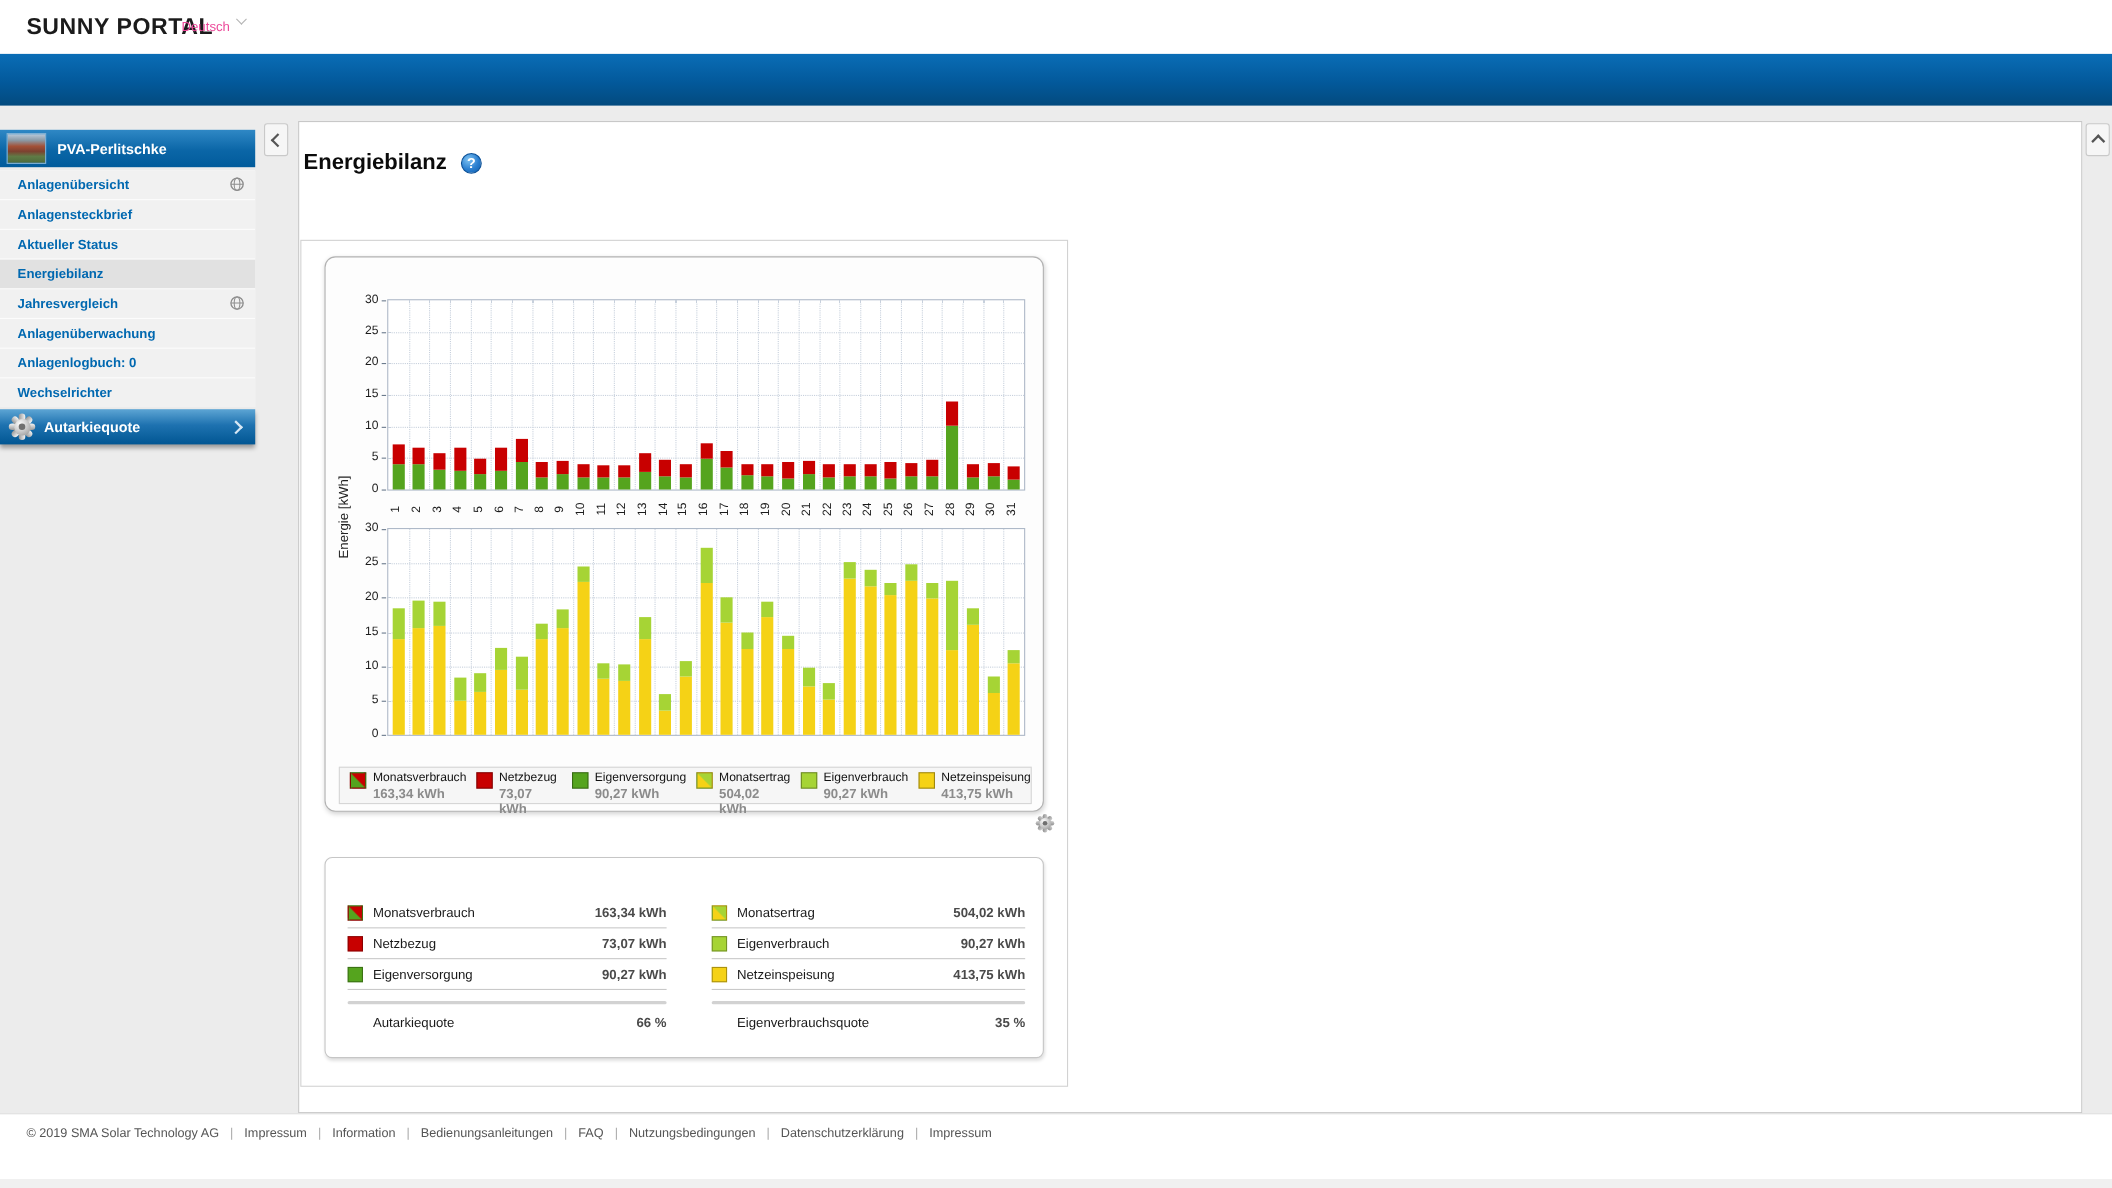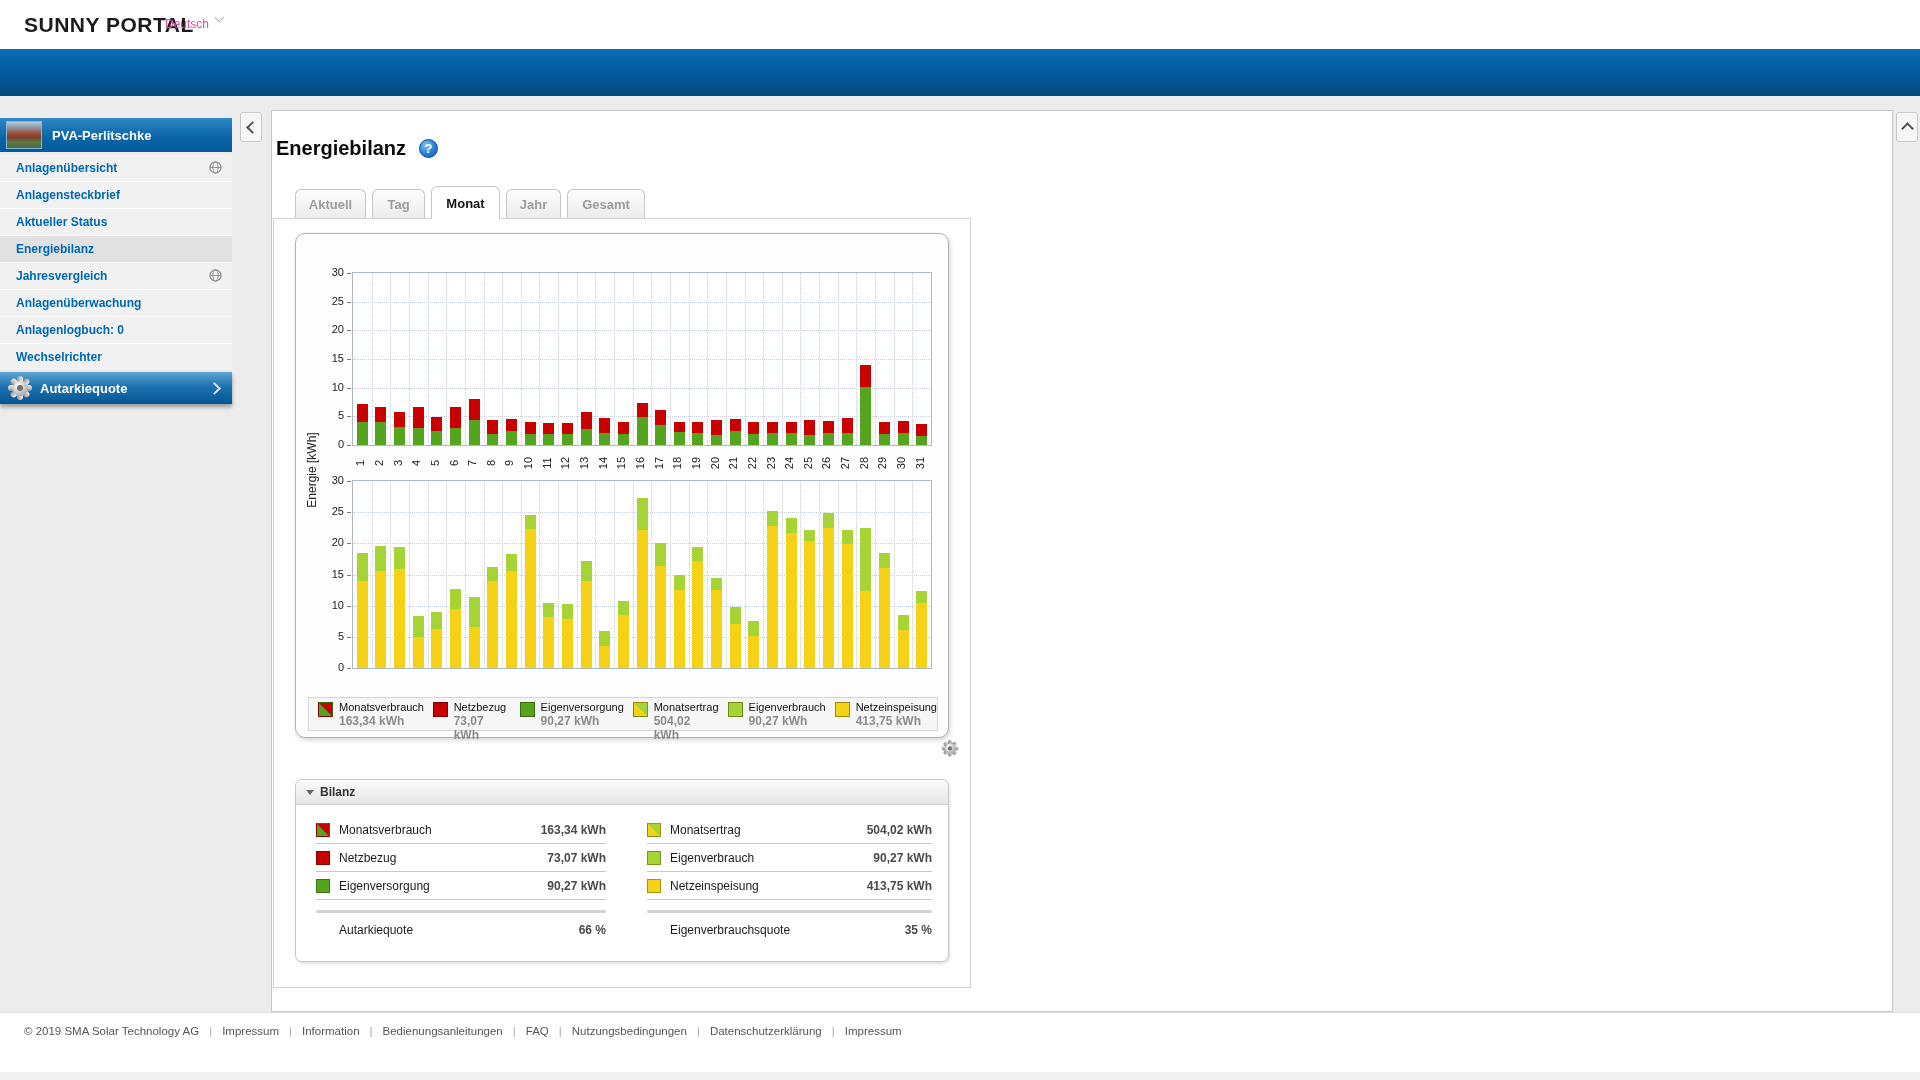--- a/index.html
+++ b/index.html
@@ -182,27 +182,20 @@
   <div id="scrolltop-tab">
     <i class="chev-up"></i>
   </div>
 
   <div id="content-panel">
     <div id="title-row">
       <h1 id="page-title" style="margin:0;">Energiebilanz</h1>
       <div id="help-icon">?</div>
     </div>
 
-    <div id="tabs">
-        <div class="tab" style="width: 71px;">Aktuell</div>
-        <div class="tab" style="width: 53px;">Tag</div>
-        <div class="tab active" style="width: 69px;">Monat</div>
-        <div class="tab" style="width: 55px;">Jahr</div>
-        <div class="tab" style="width: 78px;">Gesamt</div>
-      </div>
     <div id="tab-box"></div>
 
     <div id="chart-panel">
       <div id="ylabel-rot">Energie [kWh]</div>
       <div id="legend">
           <div class="leg-cell">
             <div class="leg-sw" style="background: linear-gradient(to right top, rgb(85, 164, 30) 49%, rgb(200, 0, 0) 51%);"></div>
             <div class="leg-texts">
               <div class="leg-name">Monatsverbrauch</div>
               <div class="leg-val">163,34 kWh</div>
@@ -508,24 +501,20 @@
         <div class="tooth" style="background:linear-gradient(180deg,#cfcfcf,#8f8f8f)"></div>
         <div class="tooth" style="transform:rotate(45deg);background:linear-gradient(180deg,#cfcfcf,#8f8f8f)"></div>
         <div class="tooth" style="transform:rotate(90deg);background:linear-gradient(180deg,#cfcfcf,#8f8f8f)"></div>
         <div class="tooth" style="transform:rotate(135deg);background:linear-gradient(180deg,#cfcfcf,#8f8f8f)"></div>
         <div class="hub"></div>
           <div class="hole"></div>
       </div>
     </div>
 
     <div id="bilanz-panel">
-      <div id="bilanz-header">
-        <i class="tri-dn"></i>
-        <span class="bh-label">Bilanz</span>
-      </div>
       <div class="b-col" id="bilanz-left">
           <div class="b-row">
             <div class="b-ic" style="background: linear-gradient(to right top, rgb(85, 164, 30) 49%, rgb(200, 0, 0) 51%);"></div>
             <div class="b-label">Monatsverbrauch</div>
             <div class="b-val">163,34 kWh</div>
           </div>
           <div class="b-row">
             <div class="b-ic" style="background: rgb(200, 0, 0);"></div>
             <div class="b-label">Netzbezug</div>
             <div class="b-val">73,07 kWh</div>

